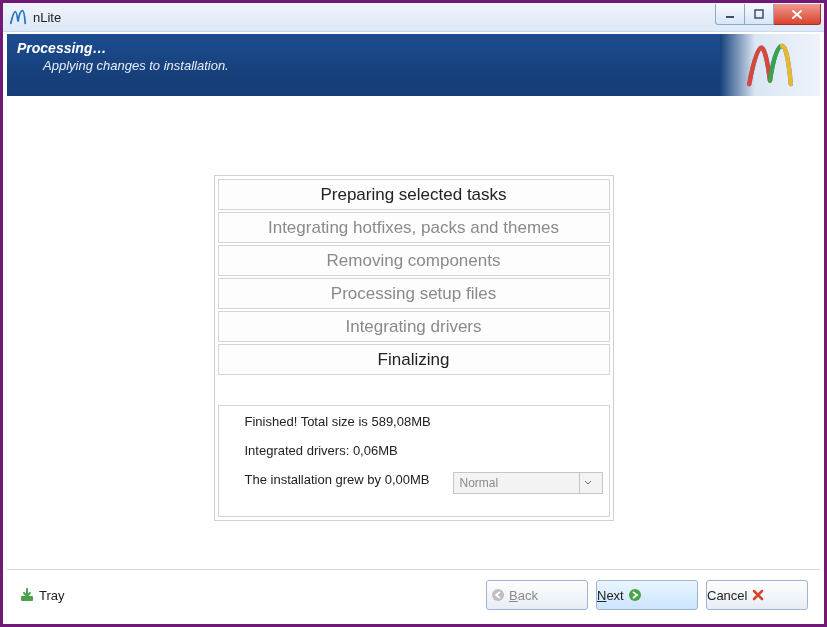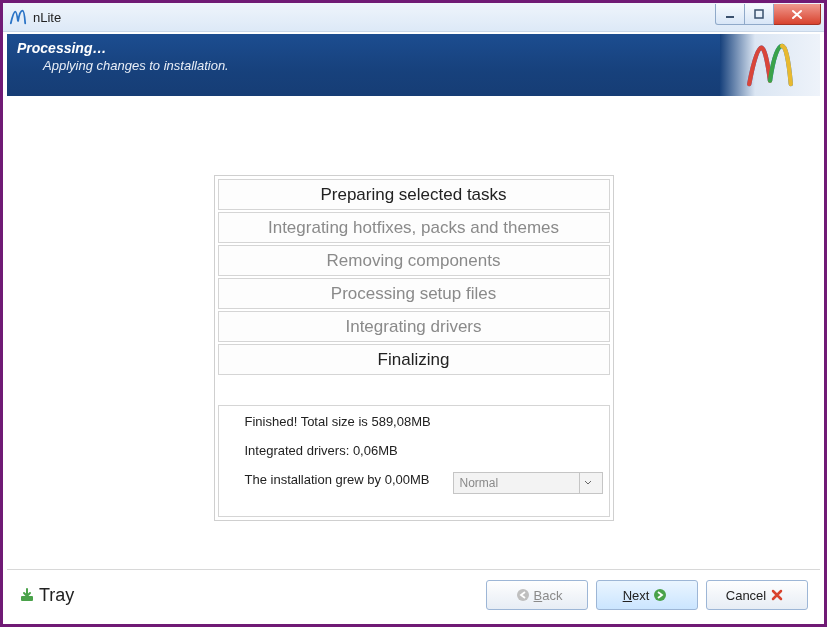--- a/index.html
+++ b/index.html
@@ -29,24 +29,24 @@
   .task-list{}
   .task{height:29px;line-height:29px;text-align:center;border:1px solid #d5d5d5;margin-bottom:2px;font-size:17px;color:#8a8a8a;background:#fdfdfd;}
   .task.active{color:#222;}
   .log-box{border:1px solid #d5d5d5;height:94px;overflow:hidden;padding:8px 26px;font-size:13px;color:#222;margin-top:30px;position:relative;}
   .log-select{position:absolute;right:6px;bottom:22px;width:150px;height:22px;border:1px solid #c5c5c5;background:#f3f3f3;color:#8a8a8a;display:flex;align-items:center;padding:0 6px;box-sizing:border-box;font-size:12px;}
   .log-select .chev{margin-left:auto;border-left:1px solid #c5c5c5;width:16px;height:20px;display:flex;align-items:center;justify-content:center;}
   .log-line{margin:0 0 14px 0;}
   .log-line.clipped{margin:0;}
   
   .btnbar{position:absolute;left:4px;right:4px;bottom:4px;height:50px;border-top:1px solid #d8d8d8;background:#fff;display:flex;align-items:center;padding:0 12px;}
-  .tray{display:flex;align-items:center;font-size:18px;color:#222;}
+  .tray{display:flex;align-items:center;font-size:13px;color:#222;}
   .tray svg{width:16px;height:16px;margin-right:4px;}
   .spacer{flex:1;}
-  .btn{width:100px;height:28px;margin-left:8px;border:1px solid #9db6d6;border-radius:3px;background:linear-gradient(#fefefe,#e7edf5);display:flex;align-items:center;justify-content:center;font-size:13px;color:#222;}
+  .btn{width:100px;height:28px;margin-left:8px;border:1px solid #9db6d6;border-radius:3px;background:linear-gradient(#fefefe,#e7edf5);display:flex;align-items:center;justify-content:flex-start;font-size:13px;color:#222;}
   .btn .ico{width:14px;height:14px;margin:0 4px;}
   .btn u{text-decoration:underline;}
   .btn.disabled{color:#8a8a8a;}
   .btn.primary{background:linear-gradient(#eaf5ff,#cbe5ff);}
 </style>
 </head>
 <body>
 
 <div class="window">
 

